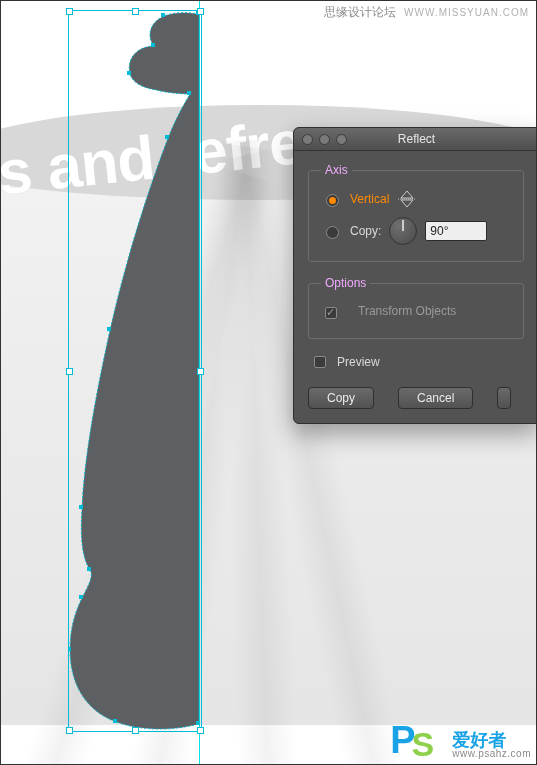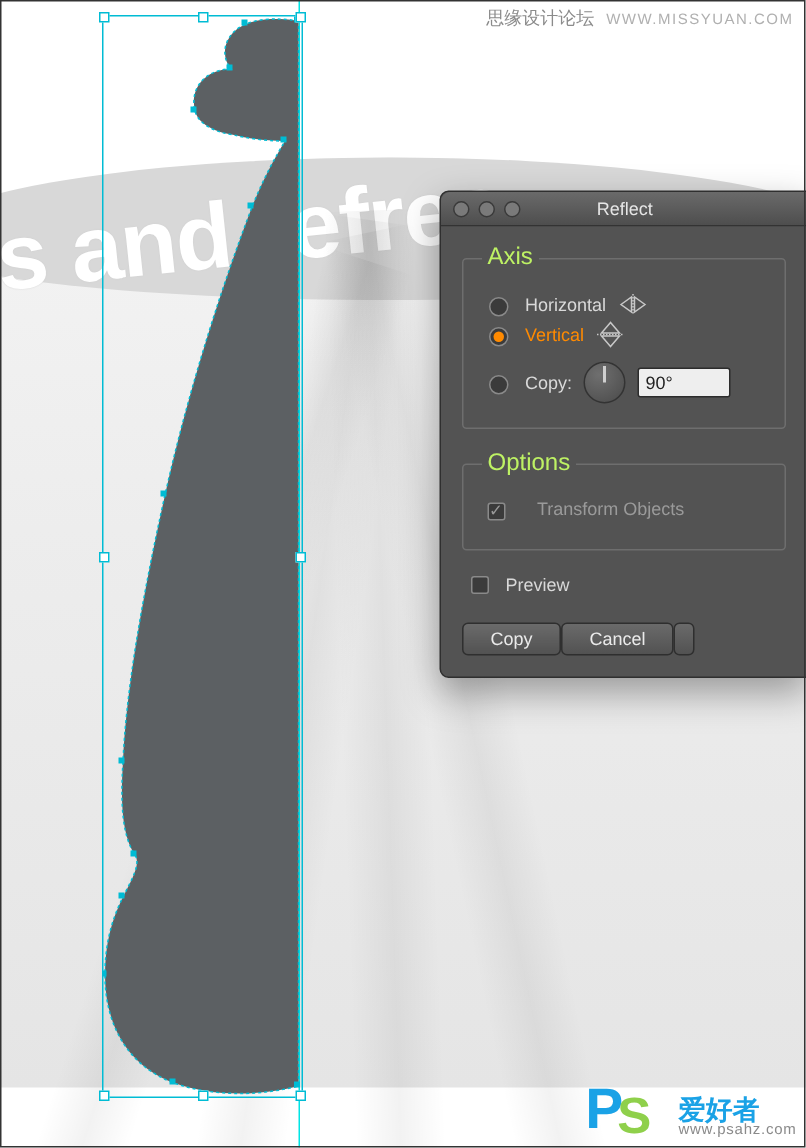--- a/index.html
+++ b/index.html
@@ -25,36 +25,36 @@
   svg.vase{position:absolute;left:68px;top:10px}
   .anchor{fill:#00bcd4}
   
   .dialog{position:absolute;left:293px;top:127px;width:244px;background:#535353;color:#d9d9d9;border:1px solid #2f2f2f;box-shadow:0 10px 25px rgba(0,0,0,.35);border-radius:6px 0 0 6px}
   .titlebar{display:flex;align-items:center;height:22px;background:linear-gradient(#6a6a6a,#4e4e4e);border-bottom:1px solid #333;border-radius:6px 0 0 0;padding:0 8px;position:relative}
   .traffic{display:flex;gap:6px}
   .traffic span{width:11px;height:11px;border-radius:50%;background:#7a7a7a;border:1px solid #3a3a3a;box-sizing:border-box}
   .titlebar .title{position:absolute;left:1px;right:0;text-align:center;font-size:12px;color:#e6e6e6}
   .body{padding:12px 14px 14px}
   fieldset{border:1px solid #6e6e6e;border-radius:3px;margin:0 0 14px;padding:10px 12px 12px;position:relative}
-  legend{padding:0 4px;color:#bef264;font-size:16px}
+  legend{padding:0 4px;color:#f0abfc;font-size:12px}
   .row{display:flex;align-items:center;gap:8px;margin:4px 0;color:#d9d9d9}
   input[type=radio]{appearance:none;width:13px;height:13px;border-radius:50%;border:1px solid #8a8a8a;background:#3b3b3b;position:relative}
   input[type=radio]:checked::after{content:"";position:absolute;left:2px;top:2px;width:7px;height:7px;border-radius:50%;background:#ff8a00}
   .axis-icon{width:20px;height:16px;display:inline-flex;align-items:center;justify-content:center}
   .axis-icon svg{display:block}
   .angle-row{margin-top:10px}
   .dial{width:26px;height:26px;border-radius:50%;background:radial-gradient(circle at 35% 30%,#6f6f6f,#4a4a4a);border:1px solid #333;position:relative}
   .dial::after{content:"";position:absolute;left:50%;top:2px;width:2px;height:11px;background:#cfcfcf;transform-origin:bottom center;transform:translateX(-50%) rotate(0deg)}
   input[type=text]{background:#eee;color:#222;border:1px solid #2c2c2c;border-radius:2px;height:18px;padding:0 4px;font-size:12px}
   .angle-input{width:52px}
   .options label{color:#9a9a9a}
   input[type=checkbox]{appearance:none;width:12px;height:12px;border:1px solid #8a8a8a;background:#3b3b3b;position:relative;border-radius:2px}
   input[type=checkbox]:checked::after{content:"✓";position:absolute;left:0;top:-2px;font-size:11px;color:#9a9a9a}
   .preview-row{margin:4px 0 16px 2px}
-  .buttons{display:flex;gap:0}
+  .buttons{display:flex;gap:24px}
   button{background:linear-gradient(#6a6a6a,#525252);color:#eaeaea;border:1px solid #2f2f2f;border-radius:4px;height:22px;padding:0 18px;font-size:12px;cursor:pointer}
   
   .wm-top{position:absolute;right:8px;top:4px;font-size:12px;color:#8b8b8b;display:flex;gap:8px;align-items:baseline}
   .wm-top .u{font-size:10px;letter-spacing:1px;color:#b0b0b0}
   .wm-br{position:absolute;right:6px;bottom:6px;display:flex;align-items:flex-end;gap:4px}
   .ps-logo{display:flex;align-items:flex-end}
   .ps-P{font:700 38px/1 Arial;color:#1aa2e6}
   .ps-S{font:700 34px/1 Arial;color:#8fd04b;margin-left:-4px;position:relative;top:2px}
   .ps-text{display:flex;flex-direction:column;margin-left:14px}
   .ps-cn{font:700 18px/1 "Microsoft YaHei",SimHei,sans-serif;color:#1aa2e6}
@@ -129,30 +129,20 @@
         <span></span>
         <span></span>
         <span></span>
       </div>
       <div class="title">Reflect</div>
     </div>
     <div class="body">
       <fieldset>
         <legend>Axis</legend>
 
-        <label class="row">
-          <input type="radio" name="axis" style="">
-          <span>Horizontal</span>
-          <span class="axis-icon">
-            <svg width="20" height="14" viewBox="0 0 20 14">
-                <path d="M2 7 L9 2 L9 12 Z M18 7 L11 2 L11 12 Z" fill="none" stroke="#c8c8c8" stroke-width="1"></path>
-                <line x1="10" y1="0" x2="10" y2="14" stroke="#c8c8c8" stroke-dasharray="1 1"></line>
-              </svg>
-          </span>
-        </label>
 
         <label class="row">
           <input type="radio" name="axis" checked="" style="">
           <span style="color:#ff8a00">Vertical</span>
           <span class="axis-icon">
             <svg width="18" height="18" viewBox="0 0 18 18">
                 <path d="M9 1 L3 8 L15 8 Z M9 17 L3 10 L15 10 Z" fill="none" stroke="#c8c8c8" stroke-width="1"></path>
                 <line x1="0" y1="9" x2="18" y2="9" stroke="#c8c8c8" stroke-dasharray="1 1"></line>
               </svg>
           </span>

